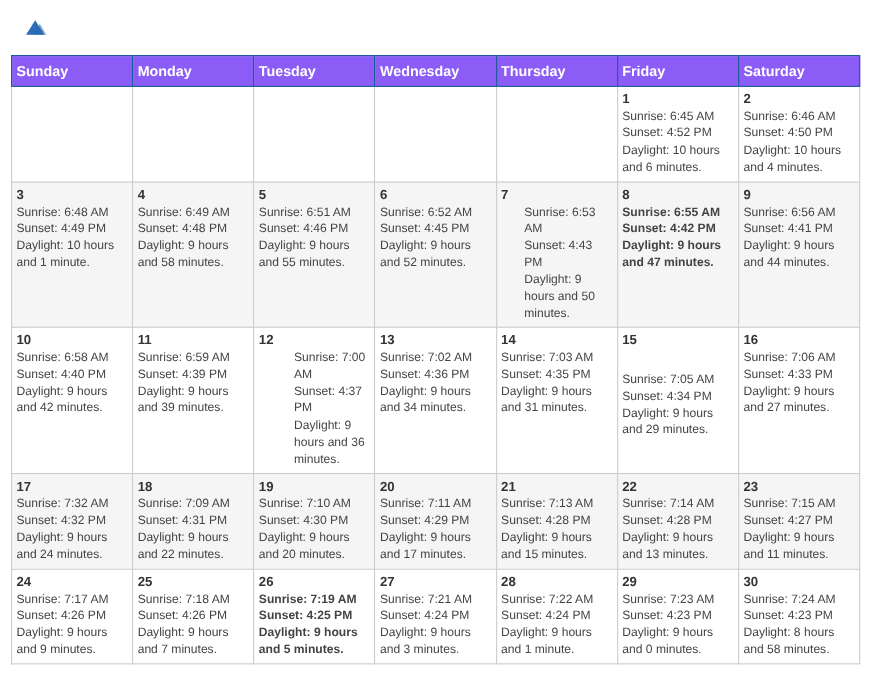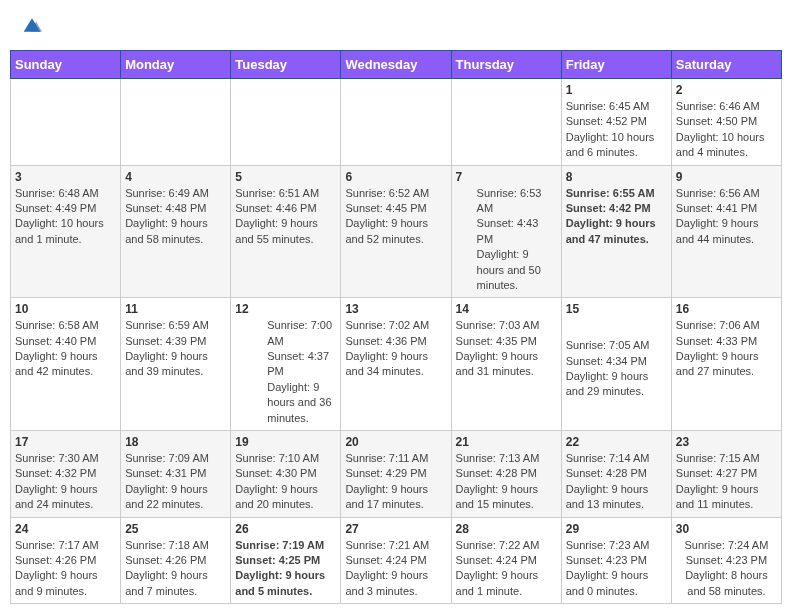--- a/index.html
+++ b/index.html
@@ -228,21 +228,21 @@
         <td>
           <div class="day-num">16</div>
           <div class="day-info" style="white-space: pre-line;">Sunrise: 7:06 AM
 Sunset: 4:33 PM
 Daylight: 9 hours and 27 minutes.</div>
         </td>
       </tr>
       <tr>
         <td>
           <div class="day-num">17</div>
-          <div class="day-info" style="white-space: pre-line;">Sunrise: 7:30 AM
+          <div class="day-info" style="white-space: pre-line;">Sunrise: 7:32 AM
 Sunset: 4:32 PM
 Daylight: 9 hours and 24 minutes.</div>
         </td>
         <td>
           <div class="day-num">18</div>
           <div class="day-info" style="white-space: pre-line;">Sunrise: 7:09 AM
 Sunset: 4:31 PM
 Daylight: 9 hours and 22 minutes.</div>
         </td>
         <td>
@@ -308,19 +308,19 @@
 Daylight: 9 hours and 1 minute.</div>
         </td>
         <td>
           <div class="day-num">29</div>
           <div class="day-info" style="white-space: pre-line;">Sunrise: 7:23 AM
 Sunset: 4:23 PM
 Daylight: 9 hours and 0 minutes.</div>
         </td>
         <td>
           <div class="day-num">30</div>
-          <div class="day-info" style="white-space: pre-line; text-align: center;">Sunrise: 7:24 AM
+          <div class="day-info" style="white-space: pre-line;">Sunrise: 7:24 AM
 Sunset: 4:23 PM
 Daylight: 8 hours and 58 minutes.</div>
         </td>
       </tr>
     </tbody>
 </table>
 
 </body></html>

